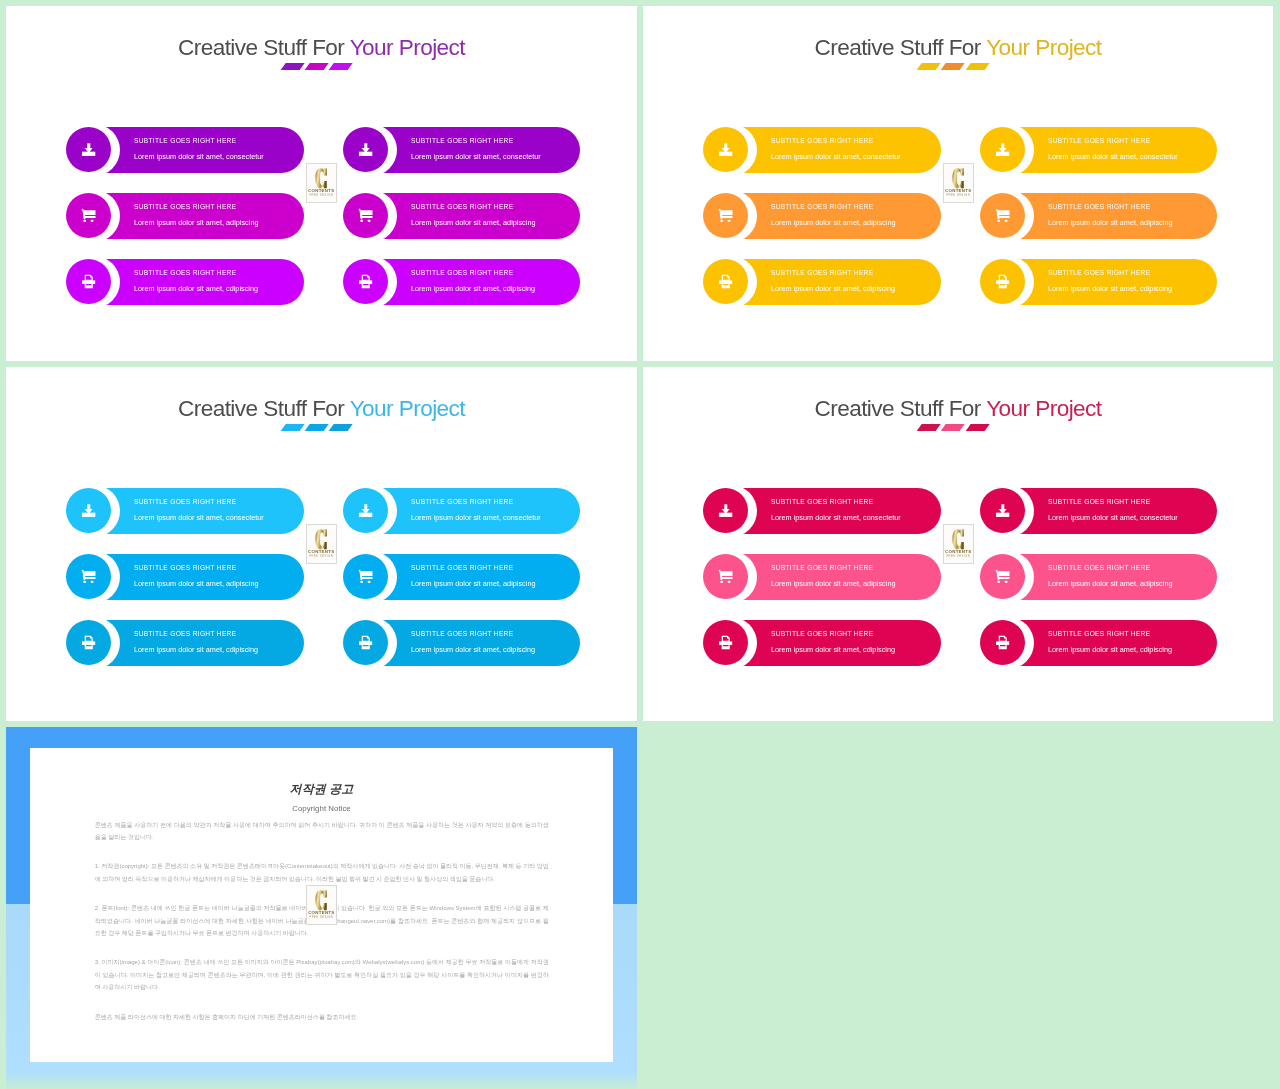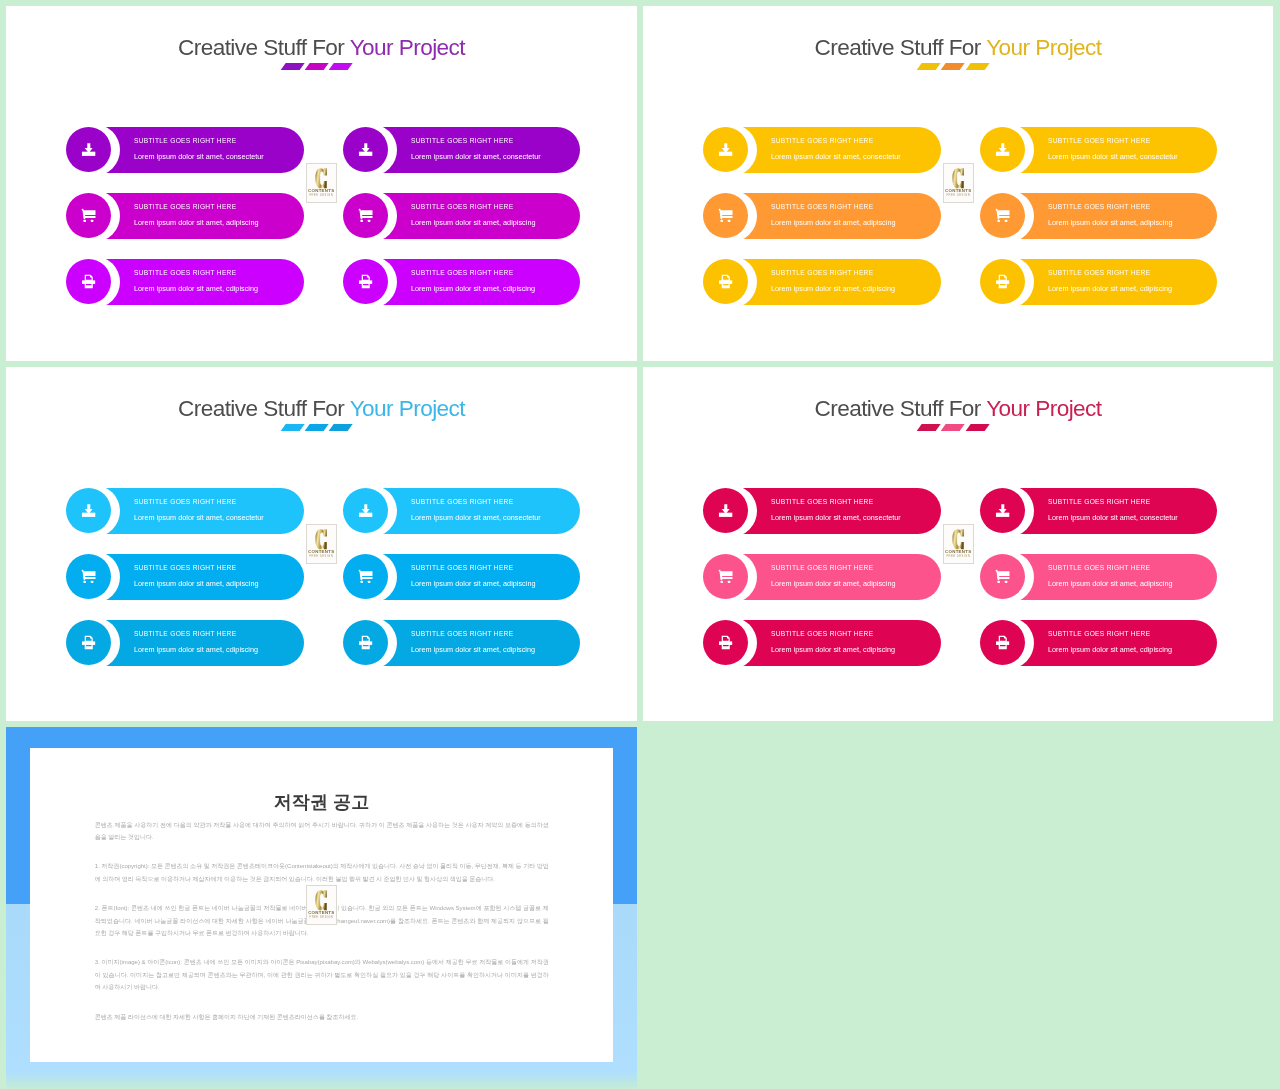--- a/index.html
+++ b/index.html
@@ -62,22 +62,22 @@
   .logo .c{width:12px;height:20.5px;margin-top:4.4px;display:block;}
   .logo .c svg{width:12px;height:20.5px;display:block;}
   .logo .w1{font-size:4.4px;line-height:1;letter-spacing:.28px;color:#7c6a3c;margin-top:0.4px;font-weight:700;}
   .logo .w2{font-size:2.7px;line-height:1;letter-spacing:.5px;color:#a9966c;margin-top:1.3px;}
 
   
   #s5 .fr-top{position:absolute;left:0;top:0;width:631px;height:177px;background:#45a0f8;}
   #s5 .fr-bot{position:absolute;left:0;top:177px;width:631px;height:185px;
     background:linear-gradient(to bottom,#a9daf9 0%,#afdeff 90%,#b7e4ee 94.5%,#c2ead9 98.5%,#c7edd3 100%);}
   #s5 .doc{position:absolute;left:24px;top:21px;width:583px;height:314px;background:#fff;}
-  #s5 .doc h1{margin:14px;padding-top:31px;font-size:18px;text-align:center;color:#3b3b3b;
-    font-weight:700;line-height:1;letter-spacing:.1px;}
+  #s5 .doc h1{margin:4px;padding-top:31px;font-size:12px;text-align:center;color:#3b3b3b;
+    font-weight:700;line-height:1;letter-spacing:.1px;font-style:italic;}
   #s5 .doc h2{margin:0;padding-top:5.5px;font-size:7.8px;text-align:center;color:#6a6a6a;
     font-weight:400;line-height:1;letter-spacing:.05px;}
   #s5 .body{position:absolute;left:64.8px;top:70.5px;width:454px;}
   #s5 .doc p{margin:0 0 17px 0;font-size:6.05px;color:#a8a8a8;line-height:12.4px;text-align:justify;
     letter-spacing:-0.02px;word-spacing:-0.2px;}
   #s5 .doc p:last-child{margin-bottom:0;}
   #s5 .logo{left:299.6px;top:158.1px;}
   #s1 .logo,#s2 .logo,#s3 .logo,#s4 .logo{left:299.5px;top:157px;}
 </style>
 </head>
@@ -567,20 +567,21 @@
       <div class="w1">CONTENTS</div>
       <div class="w2">FREE  DESIGN</div>
     </div>
   </div>
 
   <div class="slide" id="s5">
     <div class="fr-top"></div>
     <div class="fr-bot"></div>
     <div class="doc">
       <h1>저작권 공고</h1>
+      <h2>Copyright Notice</h2>
       <div class="body">
         <p>콘텐츠 제품을 사용하기 전에 다음의 약관과 저작물 사용에 대하여 주의하여 읽어 주시기 바랍니다. 귀하가 이 콘텐츠 제품을 사용하는 것은 사용자 계약의 보증에 동의하셨음을 알리는 것입니다.</p>
         <p>1. 저작권(copyright): 모든 콘텐츠의 소유 및 저작권은 콘텐츠테이크아웃(Contentstakeout)의 제작사에게 있습니다. 사전 승낙 없이 물리적 이동, 무단전재, 복제 등 기타 방법에 의하여 영리 목적으로 이용하거나 제삼자에게 이용하는 것은 금지되어 있습니다. 이러한 불법 행위 발견 시 준엄한 민사 및 형사상의 책임을 묻습니다.</p>
         <p>2. 폰트(font): 콘텐츠 내에 쓰인 한글 폰트는 네이버 나눔글꼴의 저작물로 네이버에 저작권이 있습니다. 한글 외의 모든 폰트는 Windows System에 포함된 시스템 글꼴로 제작되었습니다. 네이버 나눔글꼴 라이선스에 대한 자세한 사항은 네이버 나눔글꼴 홈페이지(hangeul.naver.com)를 참조하세요. 폰트는 콘텐츠와 함께 제공되지 않으므로 필요한 경우 해당 폰트를 구입하시거나 무료 폰트로 변경하여 사용하시기 바랍니다.</p>
         <p>3. 이미지(image) &amp; 아이콘(icon): 콘텐츠 내에 쓰인 모든 이미지와 아이콘은 Pixabay(pixabay.com)와 Webalys(webalys.com) 등에서 제공한 무료 저작물로 이들에게 저작권이 있습니다. 이미지는 참고로만 제공되며 콘텐츠와는 무관하며, 이에 관한 권리는 귀하가 별도로 확인하실 필요가 있을 경우 해당 사이트를 확인하시거나 이미지를 변경하여 사용하시기 바랍니다.</p>
         <p>콘텐츠 제품 라이선스에 대한 자세한 사항은 홈페이지 하단에 기재된 콘텐츠라이선스를 참조하세요.</p>
       </div>
     </div>
     <div class="logo">
       <div class="c">

